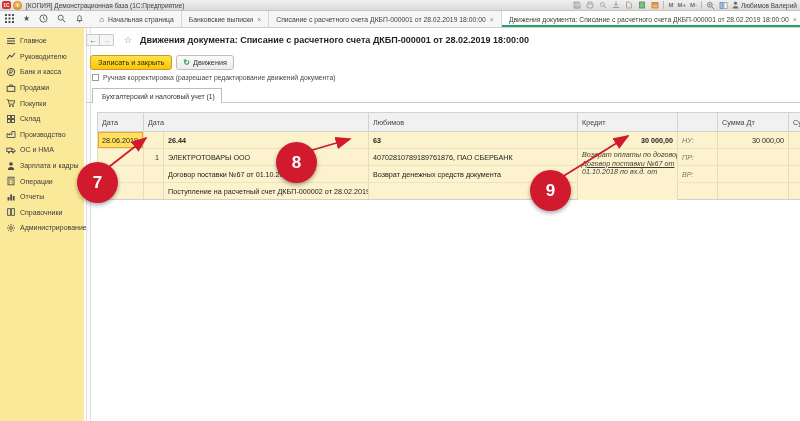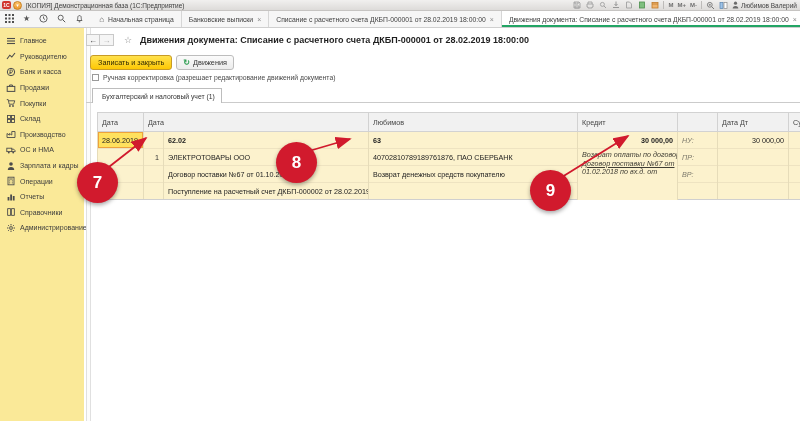--- a/index.html
+++ b/index.html
@@ -388,52 +388,52 @@
           <col style="width:71px">
           <col style="width:60px">
       </colgroup>
       <tbody>
           <tr>
         <th>Дата</th>
         <th colspan="2">Дата</th>
         <th>Любимов</th>
         <th>Кредит</th>
         <th></th>
-        <th>Дата Дт</th>
+        <th>Сумма Дт</th>
         <th>Сумма Кт</th>
       </tr>
       <tr class="r-main">
         <td class="sel-cell">28.06.2019</td>
         <td></td>
-        <td class="bold">62.02</td>
+        <td class="bold">26.44</td>
         <td class="bold">63</td>
         <td class="bold num">30 000,00</td>
         <td class="flag">НУ:</td>
         <td class="num">30 000,00</td>
         <td class="num"></td>
       </tr>
       <tr>
         <td></td>
         <td class="lineno">1</td>
         <td>ЭЛЕКТРОТОВАРЫ ООО</td>
         <td>40702810789189761876, ПАО СБЕРБАНК</td>
         <td class="cmt" rowspan="3">
           <span>Возврат оплаты по договору</span><br>
           <span class="u">Договор поставки №67 от</span><br>
-          <span>01.02.2018 по вх.д.  от</span>
+          <span>01.10.2018 по вх.д.  от</span>
         </td>
         <td class="flag">ПР:</td>
         <td></td>
         <td></td>
       </tr>
       <tr>
         <td></td>
         <td></td>
         <td>Договор поставки №67 от 01.10.2018</td>
-        <td>Возврат денежных средств покупателю</td>
+        <td>Возврат денежных средств документа</td>
         <td class="flag">ВР:</td>
         <td></td>
         <td></td>
       </tr>
       <tr class="r-last">
         <td></td>
         <td></td>
         <td>Поступление на расчетный счет ДКБП-000002 от 28.02.2019 17:00:00</td>
         <td></td>
         <td></td>

